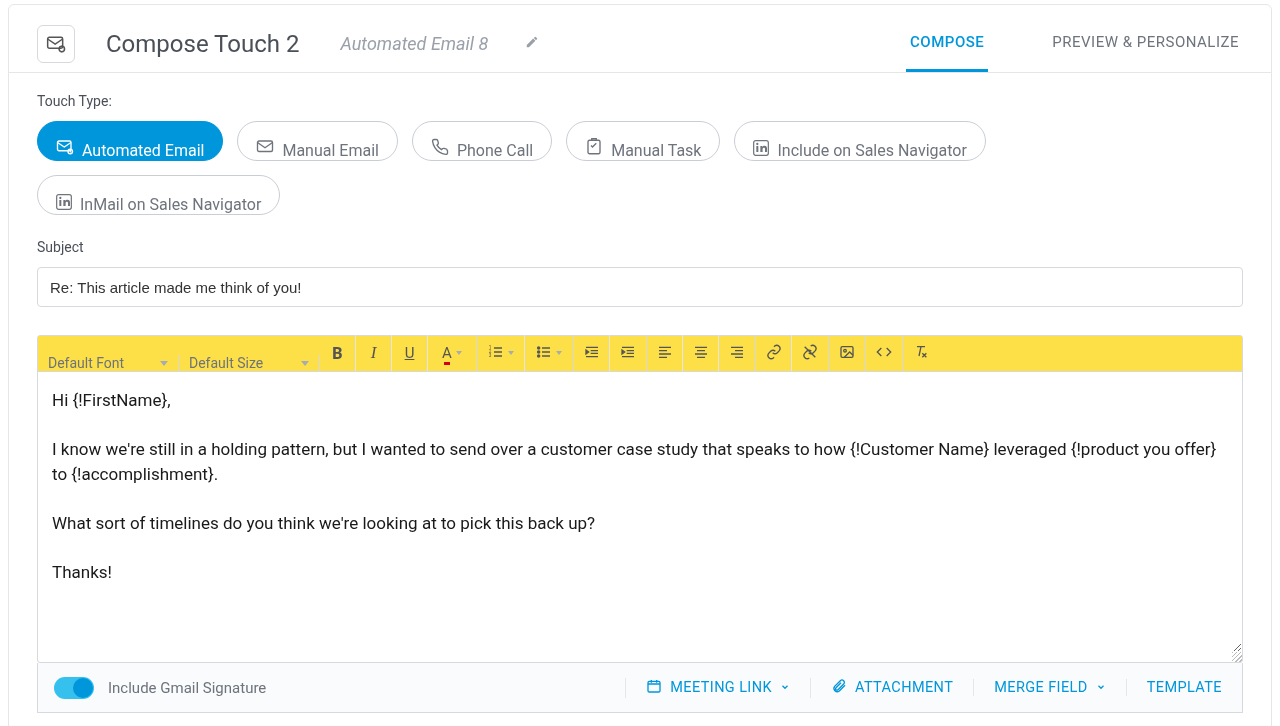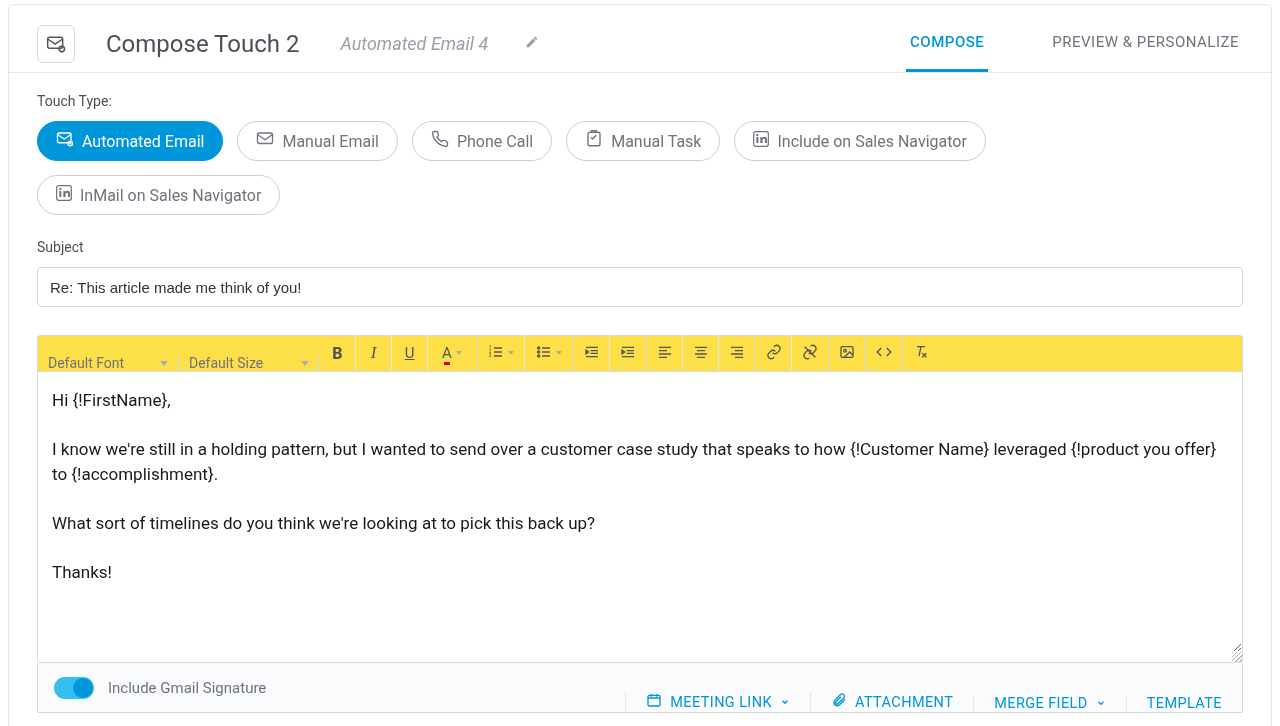--- a/index.html
+++ b/index.html
@@ -46,21 +46,21 @@
     border-bottom: 3px solid transparent;
   }
   .tab.active { color: #0096db; border-bottom-color: #0096db; font-weight: 500; margin-top: 8px; }
 
   
   .body { padding: 20px 28px 0 28px; }
   .section-label { font-size: 14px; color: #4a4f58; margin-bottom: 12px; }
 
   .pill-row { display: flex; gap: 14px; flex-wrap: wrap; margin-bottom: 24px; }
   .pill {
-    display: inline-flex; align-items: center; gap: 8px;
+    display: inline-flex; align-items: flex-end; gap: 8px;
     height: 40px; padding: 0 18px;
     border: 1px solid #c9ced6;
     border-radius: 999px;
     font-size: 16px;
     color: #6e737c;
     background: #fff;
     cursor: pointer;
   }
   .pill.active { background: #0096db; border-color: #0096db; color: #fff; }
   .pill svg { flex: none; }
@@ -154,21 +154,21 @@
   .toggle {
     width: 40px; height: 22px; border-radius: 999px;
     background: #35c0ee; position: relative; cursor: pointer;
   }
   .toggle-knob {
     position: absolute; right: 1px; top: 1px;
     width: 20px; height: 20px; border-radius: 50%;
     background: #0096db;
   }
   .footer-label { color: #6e737c; font-size: 15px; }
-  .footer-actions { margin-left: auto; display: flex; align-items: flex-end; height: 100%; }
+  .footer-actions { margin-left: auto; display: flex; align-items: center; height: 100%; }
   .footer-btn {
     display: flex; align-items: center; gap: 8px;
     padding: 0 20px;
     border-left: 1px solid #e4e6ea;
     color: #0096db;
     font-size: 14.5px;
     letter-spacing: 0.4px;
     cursor: pointer;
   }
   .spacer-bottom { height: 20px; }
@@ -182,21 +182,21 @@
     <div class="header-left">
       <div class="icon-box">
         <svg width="20" height="20" viewBox="0 0 24 24" fill="none" stroke="currentColor" stroke-width="1.8">
           <rect x="2" y="4" width="18" height="13" rx="2"></rect>
           <path d="M2 6l9 6 9-6"></path>
           <circle cx="19" cy="18" r="3.2"></circle>
           <path d="M19 15v-1M19 22v-1M22 18h1M15 18h1" stroke-width="1.2"></path>
         </svg>
       </div>
       <span class="title-text">Compose Touch 2</span>
-      <span class="subtitle-text">Automated Email 4</span>
+      <span class="subtitle-text">Automated Email 8</span>
       <span class="edit-icon">
         <svg width="14" height="14" viewBox="0 0 24 24" fill="currentColor">
             <path d="M3 17.25V21h3.75L17.81 9.94l-3.75-3.75L3 17.25zM20.71 7.04a1 1 0 0 0 0-1.41l-2.34-2.34a1 1 0 0 0-1.41 0l-1.83 1.83 3.75 3.75 1.83-1.83z"></path>
           </svg>
       </span>
     </div>
     <div class="tabs">
       <div class="tab active">COMPOSE</div>
       <div class="tab">PREVIEW &amp; PERSONALIZE</div>
     </div>

